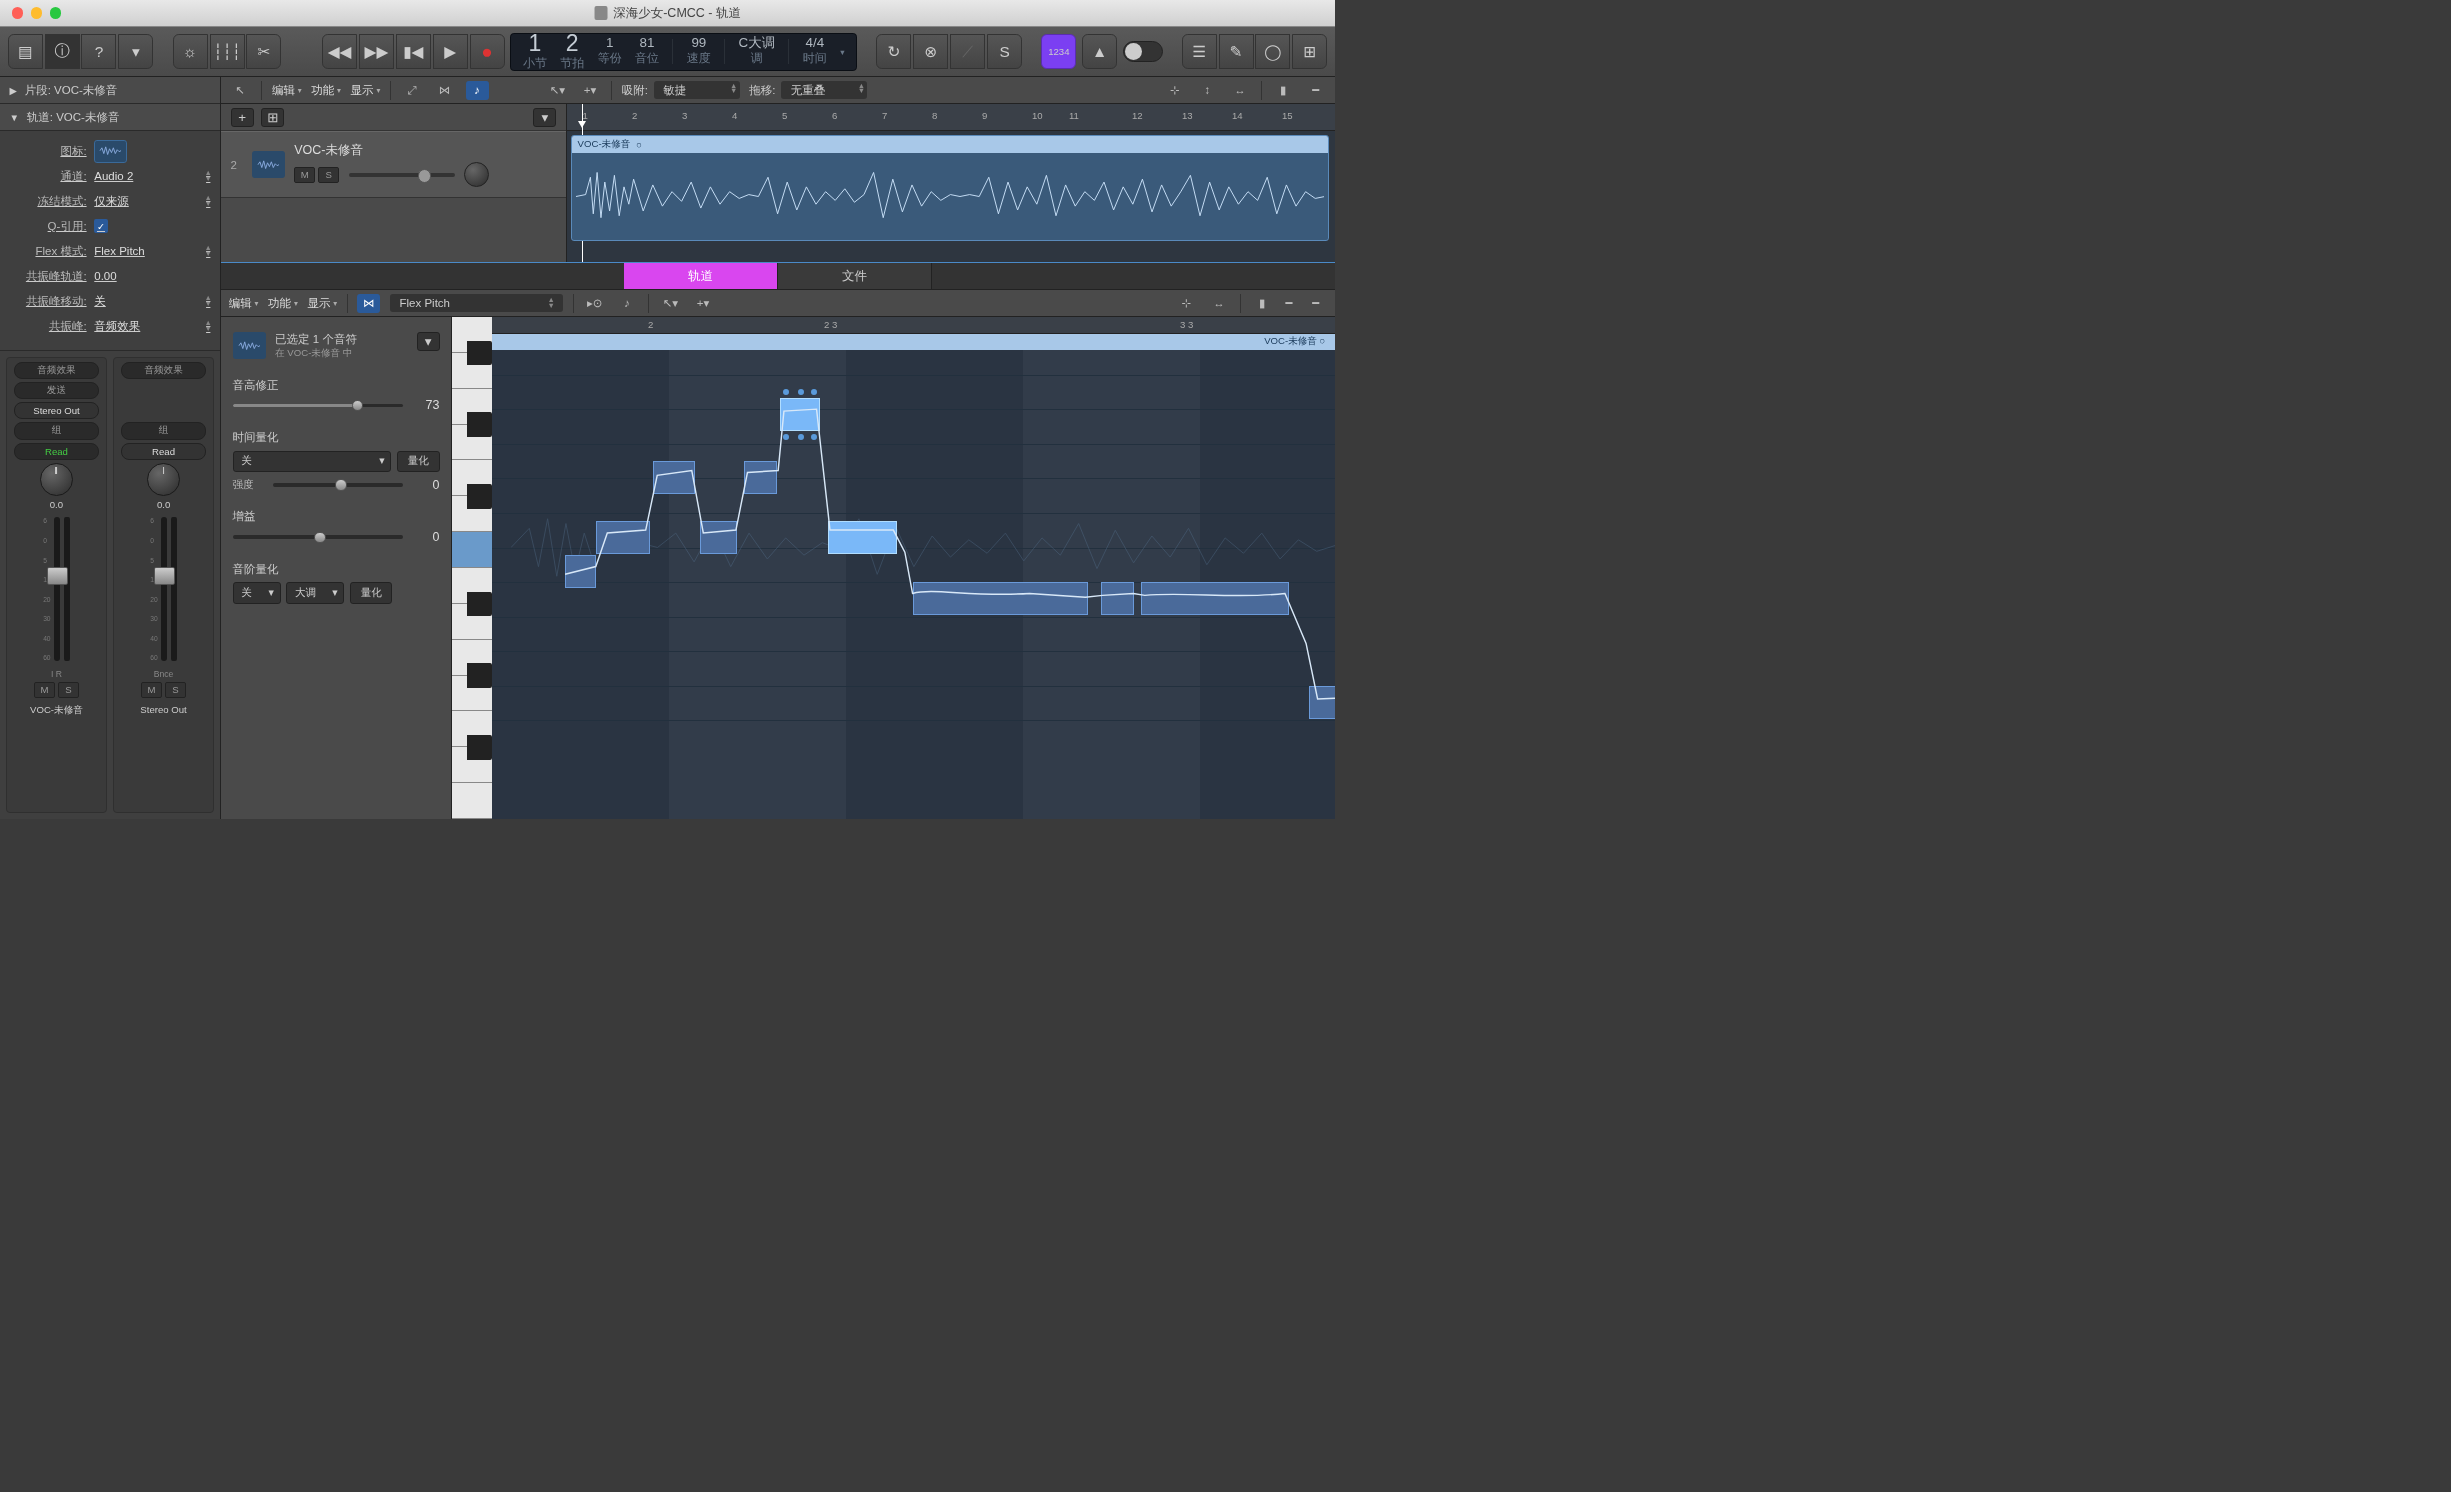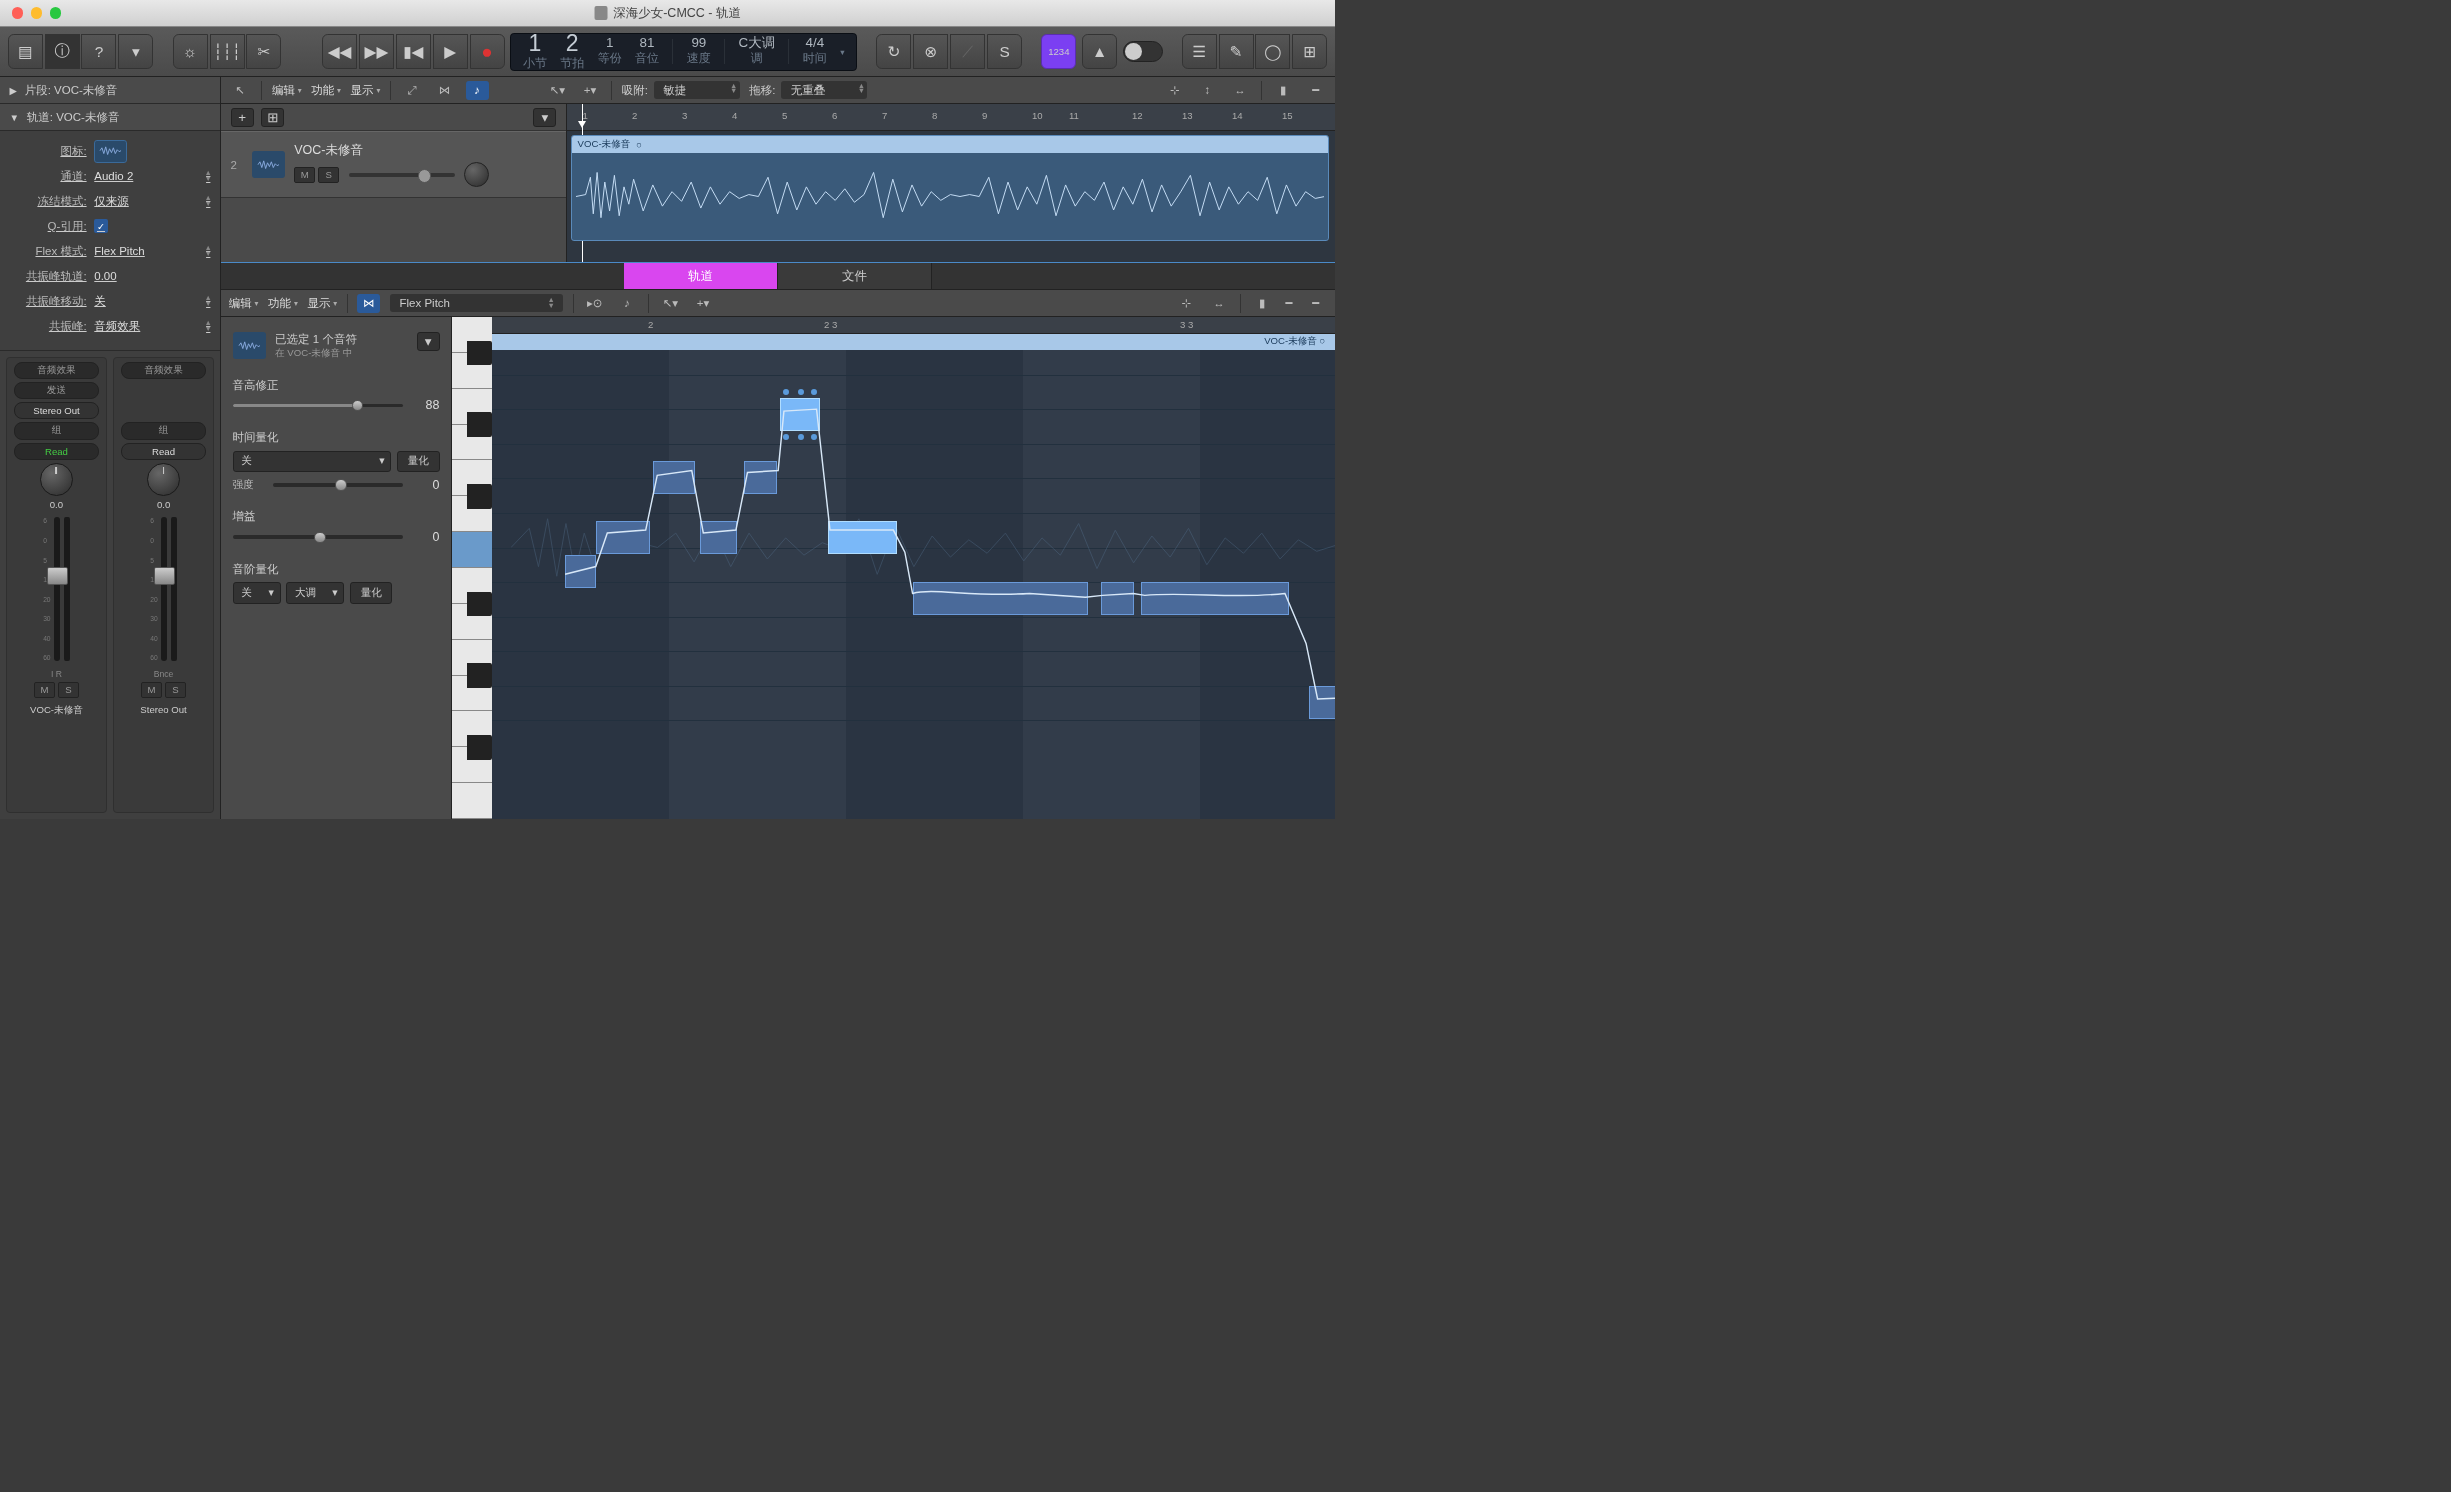--- a/index.html
+++ b/index.html
@@ -511,21 +511,21 @@
           <div class="sp"></div>
           <div class="add-btn">▾</div>
         </div>
         <div class="param">
           <div class="param-lbl">音高修正</div>
           <div class="param-slider">
             <div class="hslider">
                 <div class="hslider-fill" style="width:72%"></div>
                 <div class="hslider-thumb" style="left:70%"></div>
               </div>
-            <div class="param-val">88</div>
+            <div class="param-val">73</div>
           </div>
         </div>
         <div class="param">
           <div class="param-lbl">时间量化</div>
           <div class="param-row">
             <div class="param-sel"><span>关</span><span style="position:absolute;right:5.8px">▾</span></div>
             <div class="param-btn">量化</div>
           </div>
           <div class="param-slider" style="margin-top:5.8px">
             <span style="font-size:10.6px;color:#bbb;width:31px">强度</span>

